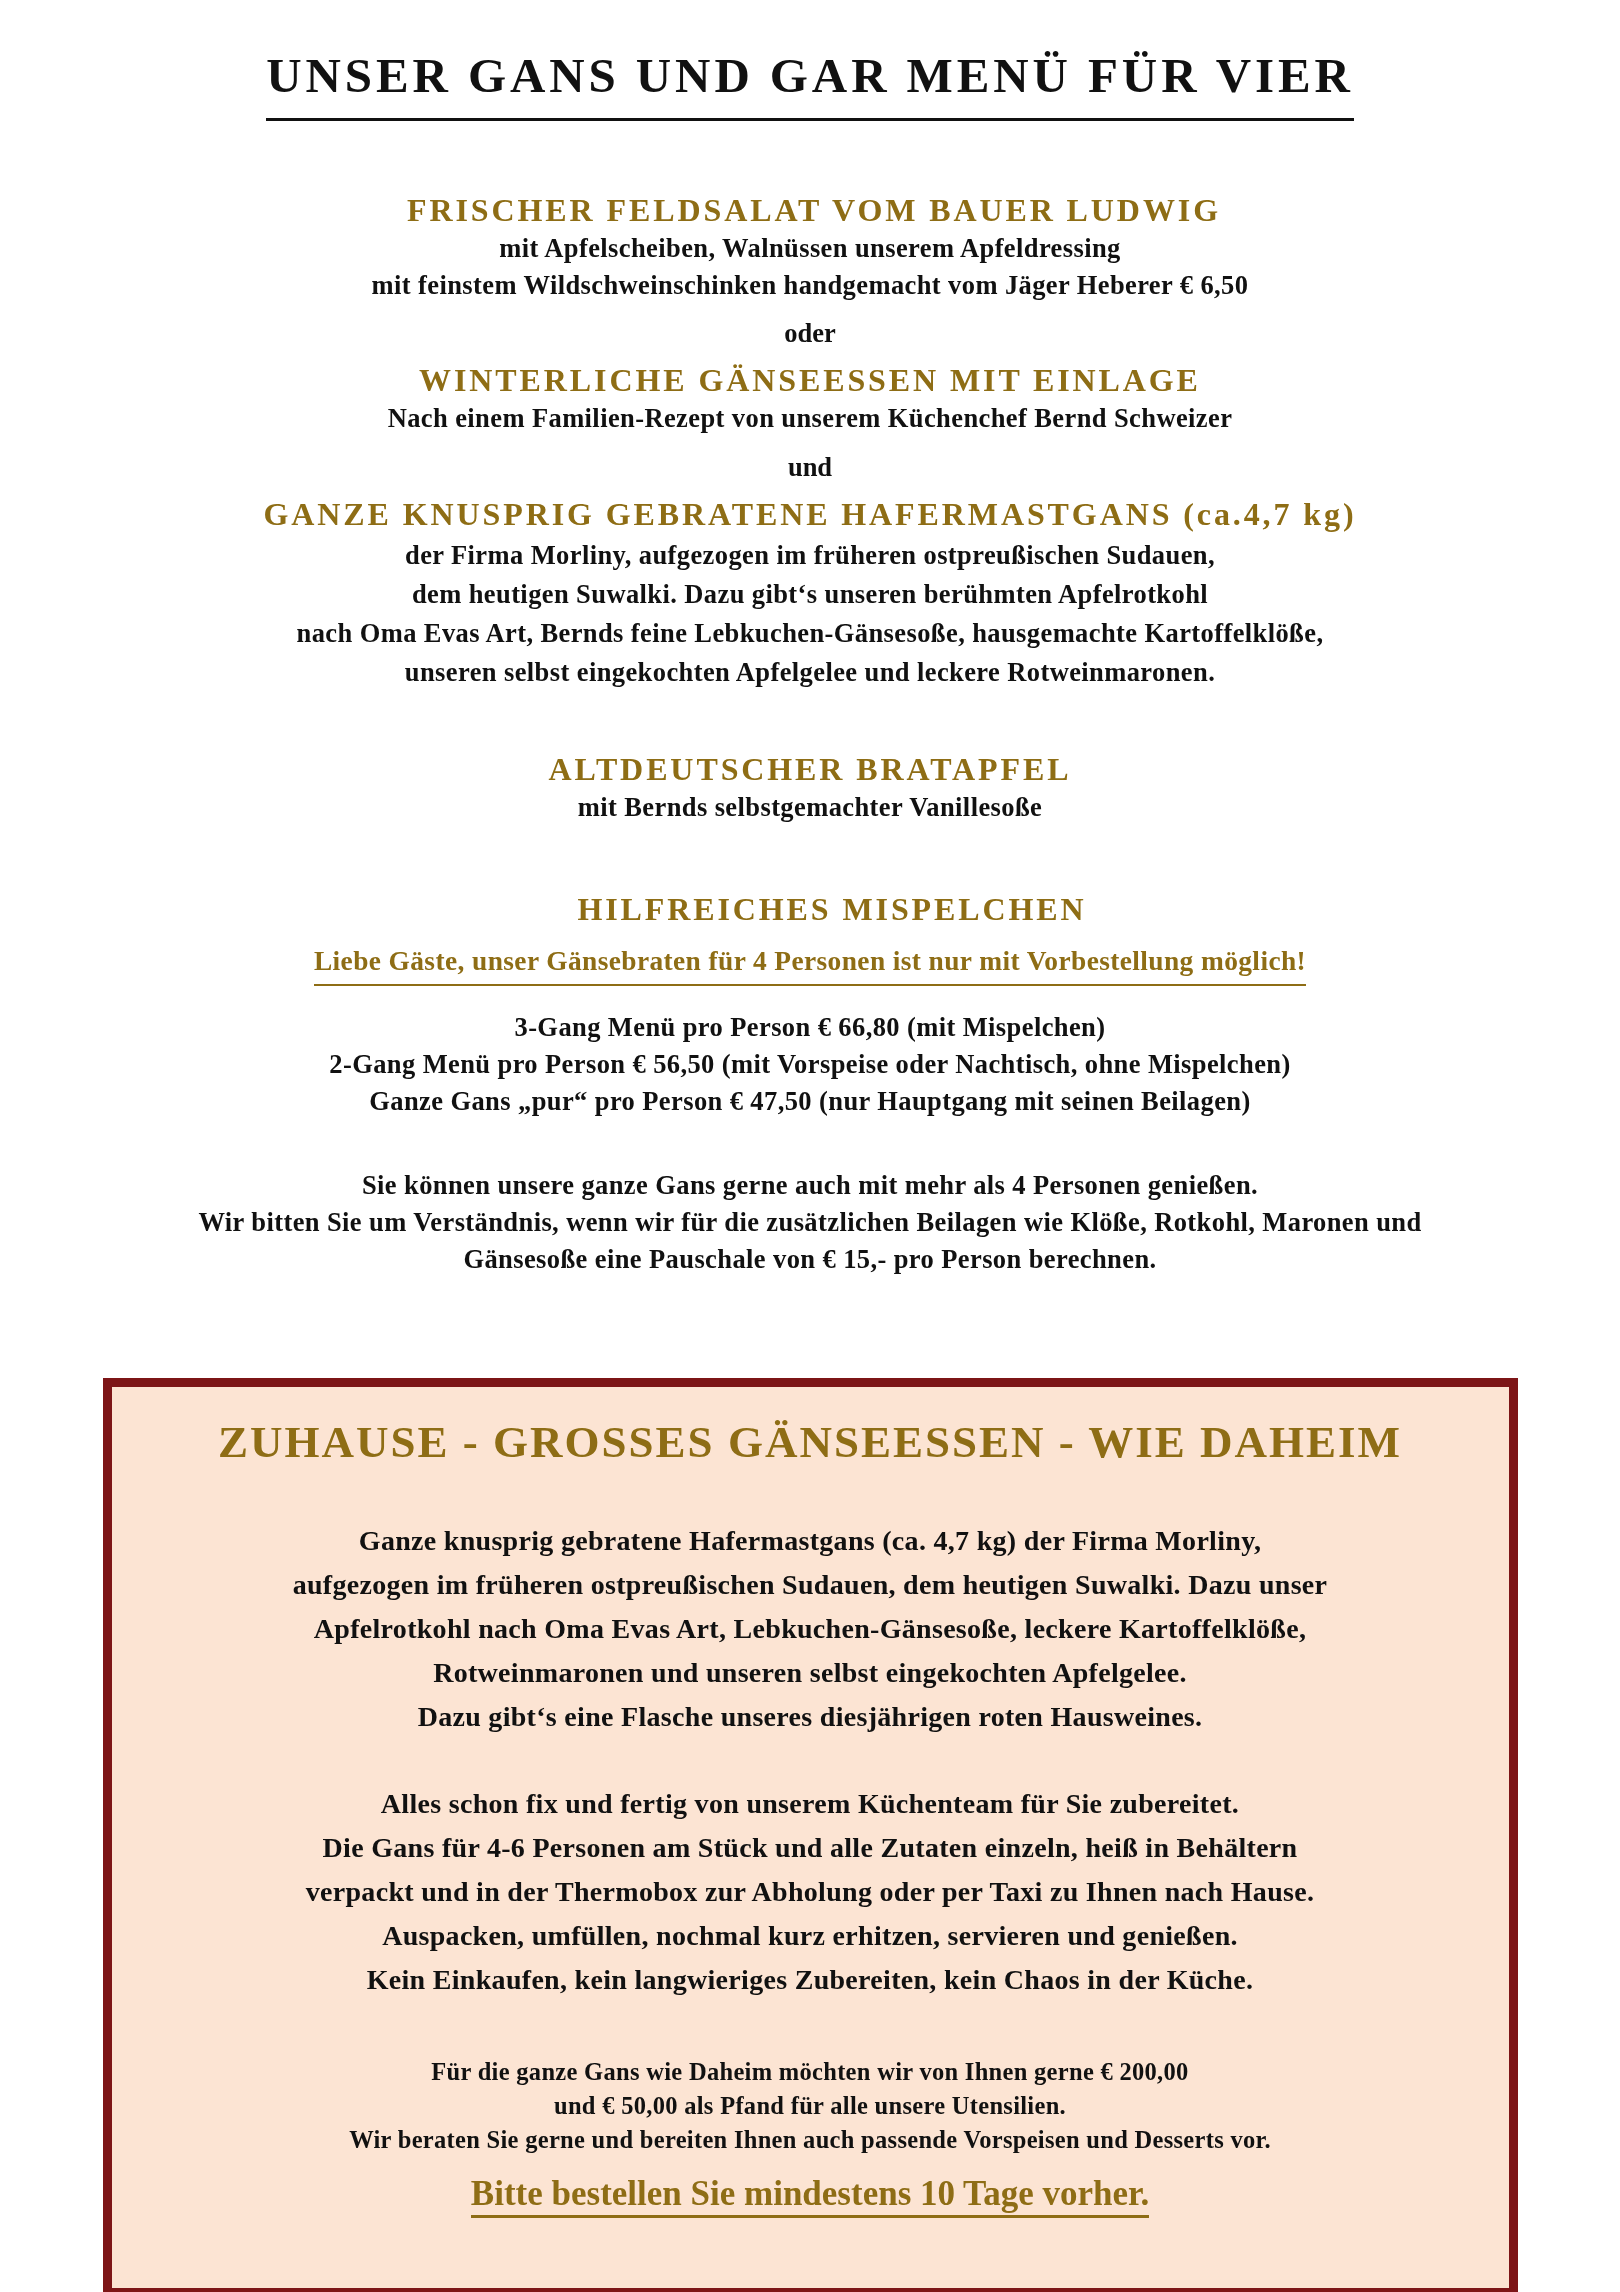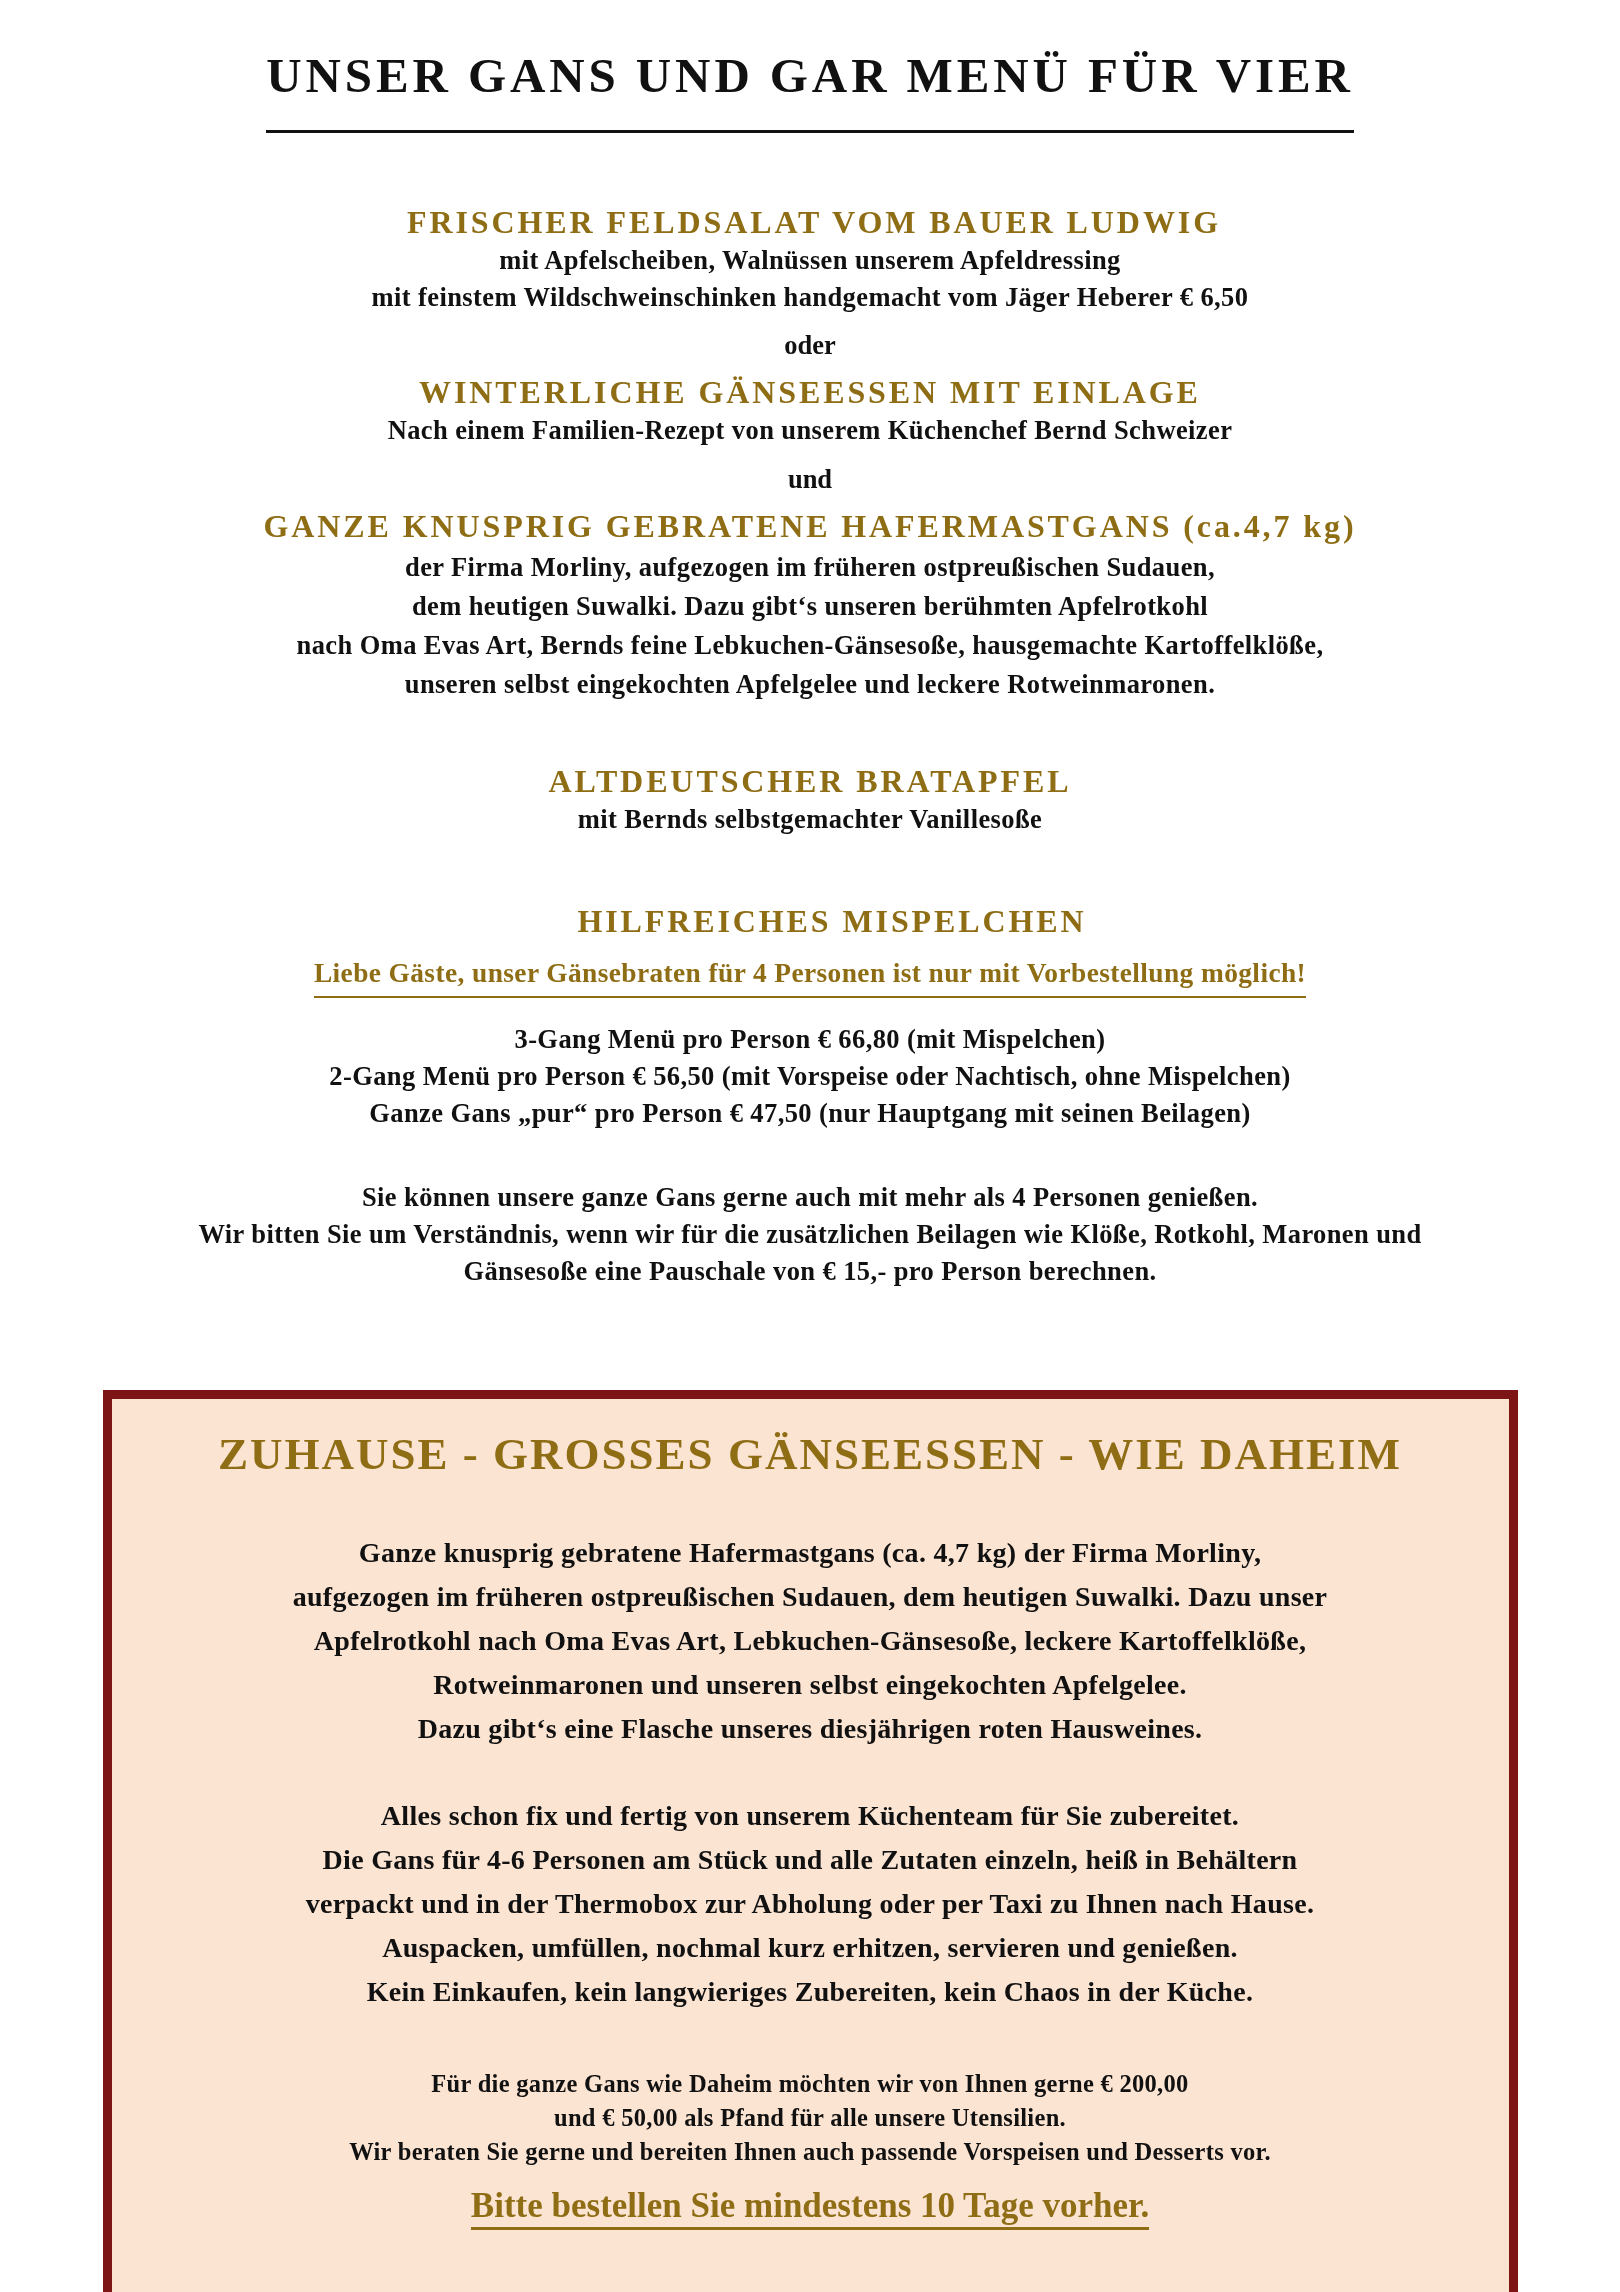--- a/index.html
+++ b/index.html
@@ -25,21 +25,21 @@
   
   .main-title {
     font-size: 49px;
     line-height: 1.2;
     letter-spacing: 3.9px;
     margin: 0 auto;
   }
   .main-title .u {
     display: inline-block;
     border-bottom: 3.9px solid #111111;
-    padding-bottom: 24px;
+    padding-bottom: 12px;
   }
   
   .gold { color: #8e6d15; }
   .course-heading {
     font-size: 32px;
     letter-spacing: 2.9px;
     line-height: 1.25;
     margin: 0;
   }
   

